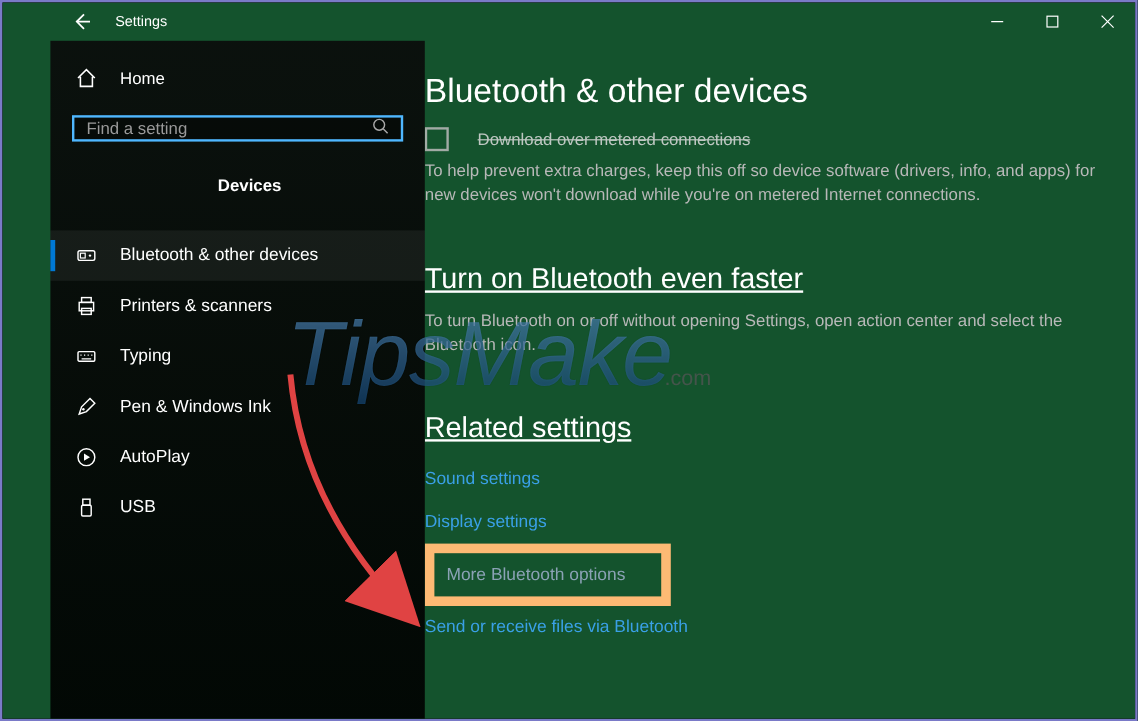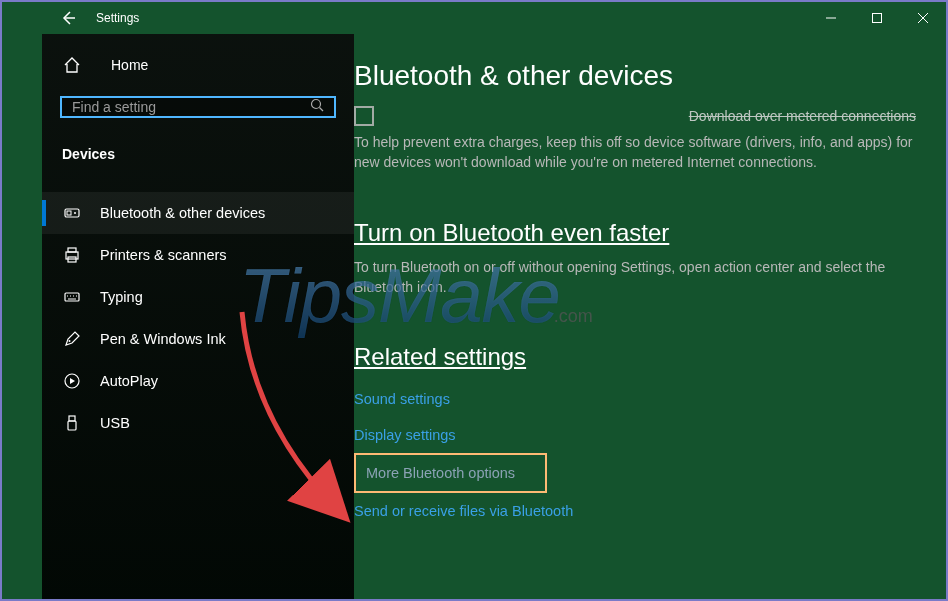--- a/index.html
+++ b/index.html
@@ -38,21 +38,21 @@
       min-height: 0;
     }
     
     .sidebar {
       width: 312px;
       padding: 14px 0 0 0;
       color: #fff;
       background: linear-gradient(180deg, rgba(10,10,10,.9), rgba(0,0,0,.9));
     }
     .home-row {
-      display:flex;align-items:center;gap:29px;
+      display:flex;align-items:center;gap:18px;
       padding: 8px 0 8px 20px;
       font-size:14px;
       cursor:pointer;
       margin-bottom:14px;
       text-align:center;
     }
     .search-wrap { padding: 0 18px 14px 18px;}
     .search {
       display:flex;
       height: 22px;
@@ -61,21 +61,21 @@
       padding: 0 10px;
     }
     .search input {
       flex:1; background:transparent; border:none; outline:none;
       color:#fff; font-size:14px;
     }
     .search input::placeholder { color:#9a9a9a; }
     .search .sicon { color:#9a9a9a; font-size:14px; }
     .category {
       padding: 14px 0 10px 20px;
-      font-size: 14px; font-weight:600;
+      font-size: 14px; font-weight:600;text-align:center;
     }
     .side-list { display:flex; flex-direction:column; margin-top:20px;}
     .side-item {
       display:flex;align-items:center;gap:18px;
       padding: 12px 0 12px 20px;
       font-size:14.5px;
       cursor:pointer;
       position:relative;
     }
     .side-item.active { background: rgba(255,255,255,.06); }
@@ -88,38 +88,37 @@
 
     
     .main {
       flex:1;
       color:#fff;
       padding: 26px 30px 20px 0;
       overflow: hidden;
     }
     .main h1 { font-size: 28px; font-weight: 400; margin-bottom: 14px;}
     .checkbox-row {
-      display:flex;align-items:center;gap:13px;
+      display:flex;align-items:center;gap:24px;
       font-size:14px; color:#dcdcdc;
       margin-bottom:6px;
       text-decoration: line-through;
       opacity:.85;
-      justify-content:space-between;
     }
     .chk { width:20px;height:20px;border:2px solid #bbb;display:inline-block;}
     .desc { font-size:14px; color:#b8b8b8; line-height:1.45; max-width:560px;}
     .section-h2 { font-size:24px; font-weight:400; margin-top:46px; margin-bottom:10px;text-decoration:underline;}
     .link {
       color:#3aa0e6; font-size:14.5px;
       display:block; cursor:pointer;
       padding: 10px 8px 10px 0;
       width:fit-content;
     }
     .link.highlight {
-      border: 2px solid #fdba74;
+      border: 8px solid #fdba74;
       color:#8ba2b5;
       padding: 10px 30px 10px 10px;
     }
     
     .watermark {
       position: absolute;
       left: 237px; top: 250px;
       pointer-events: none;
       opacity: .75;
     }

